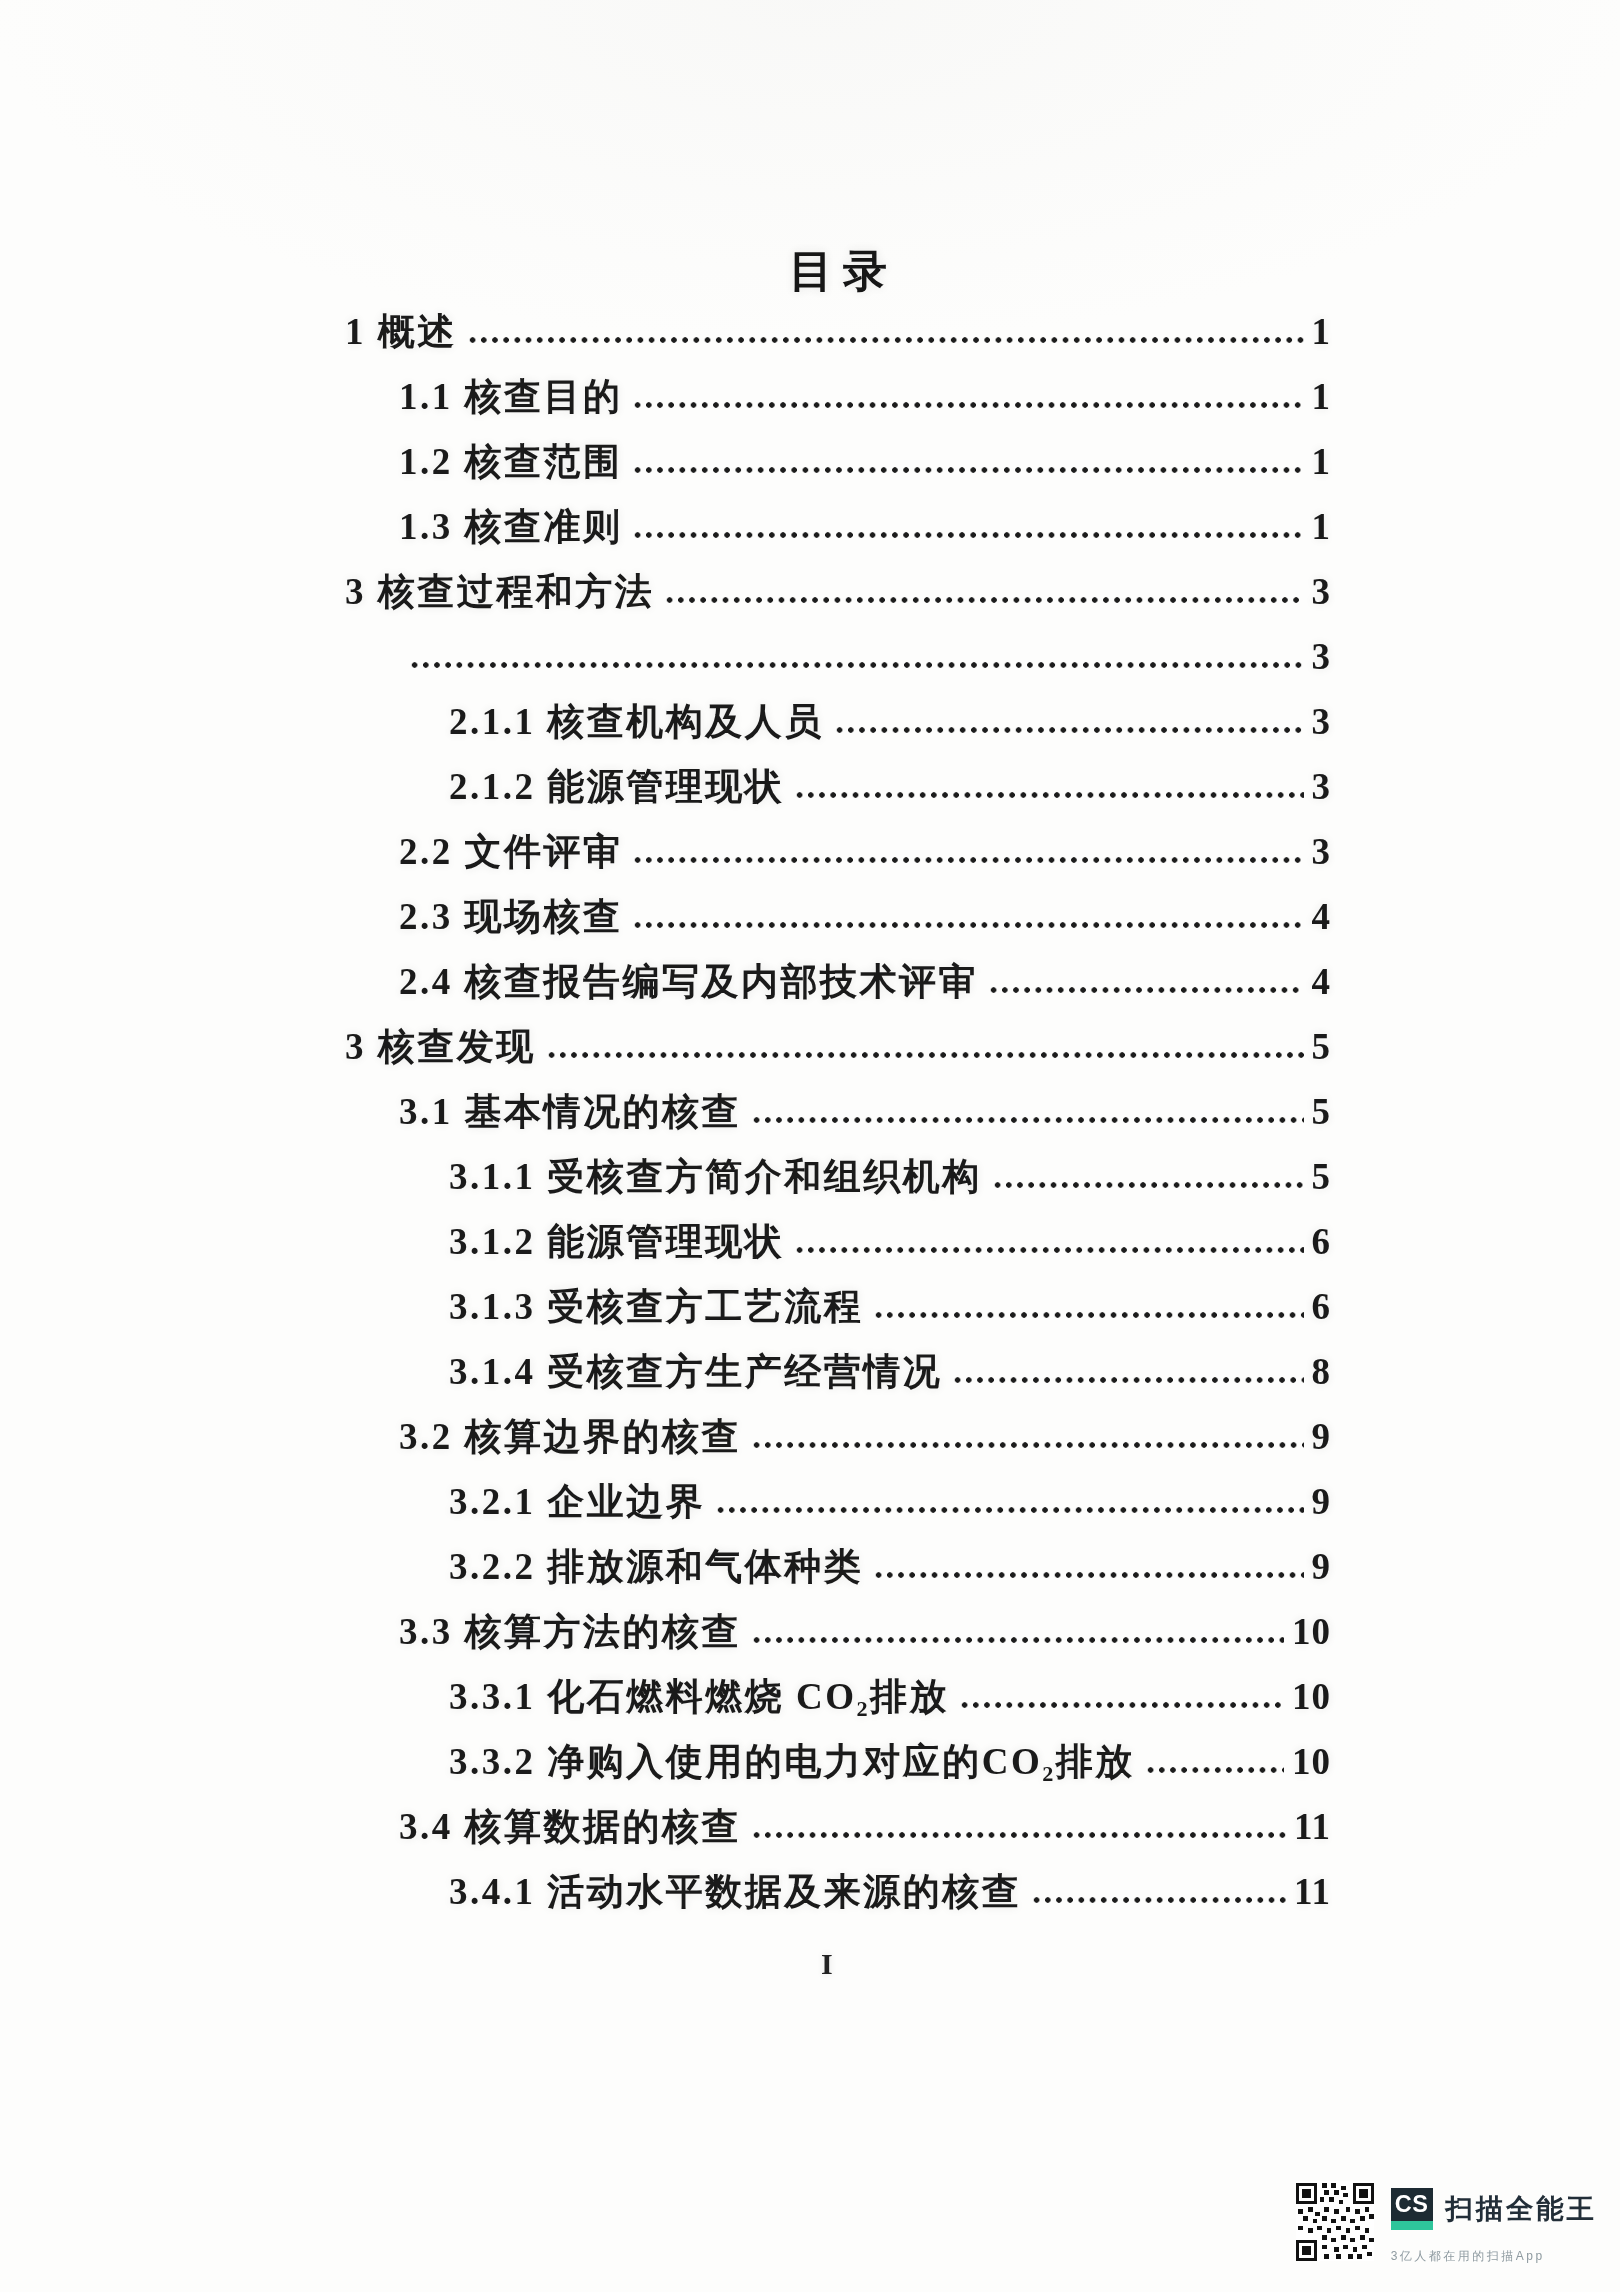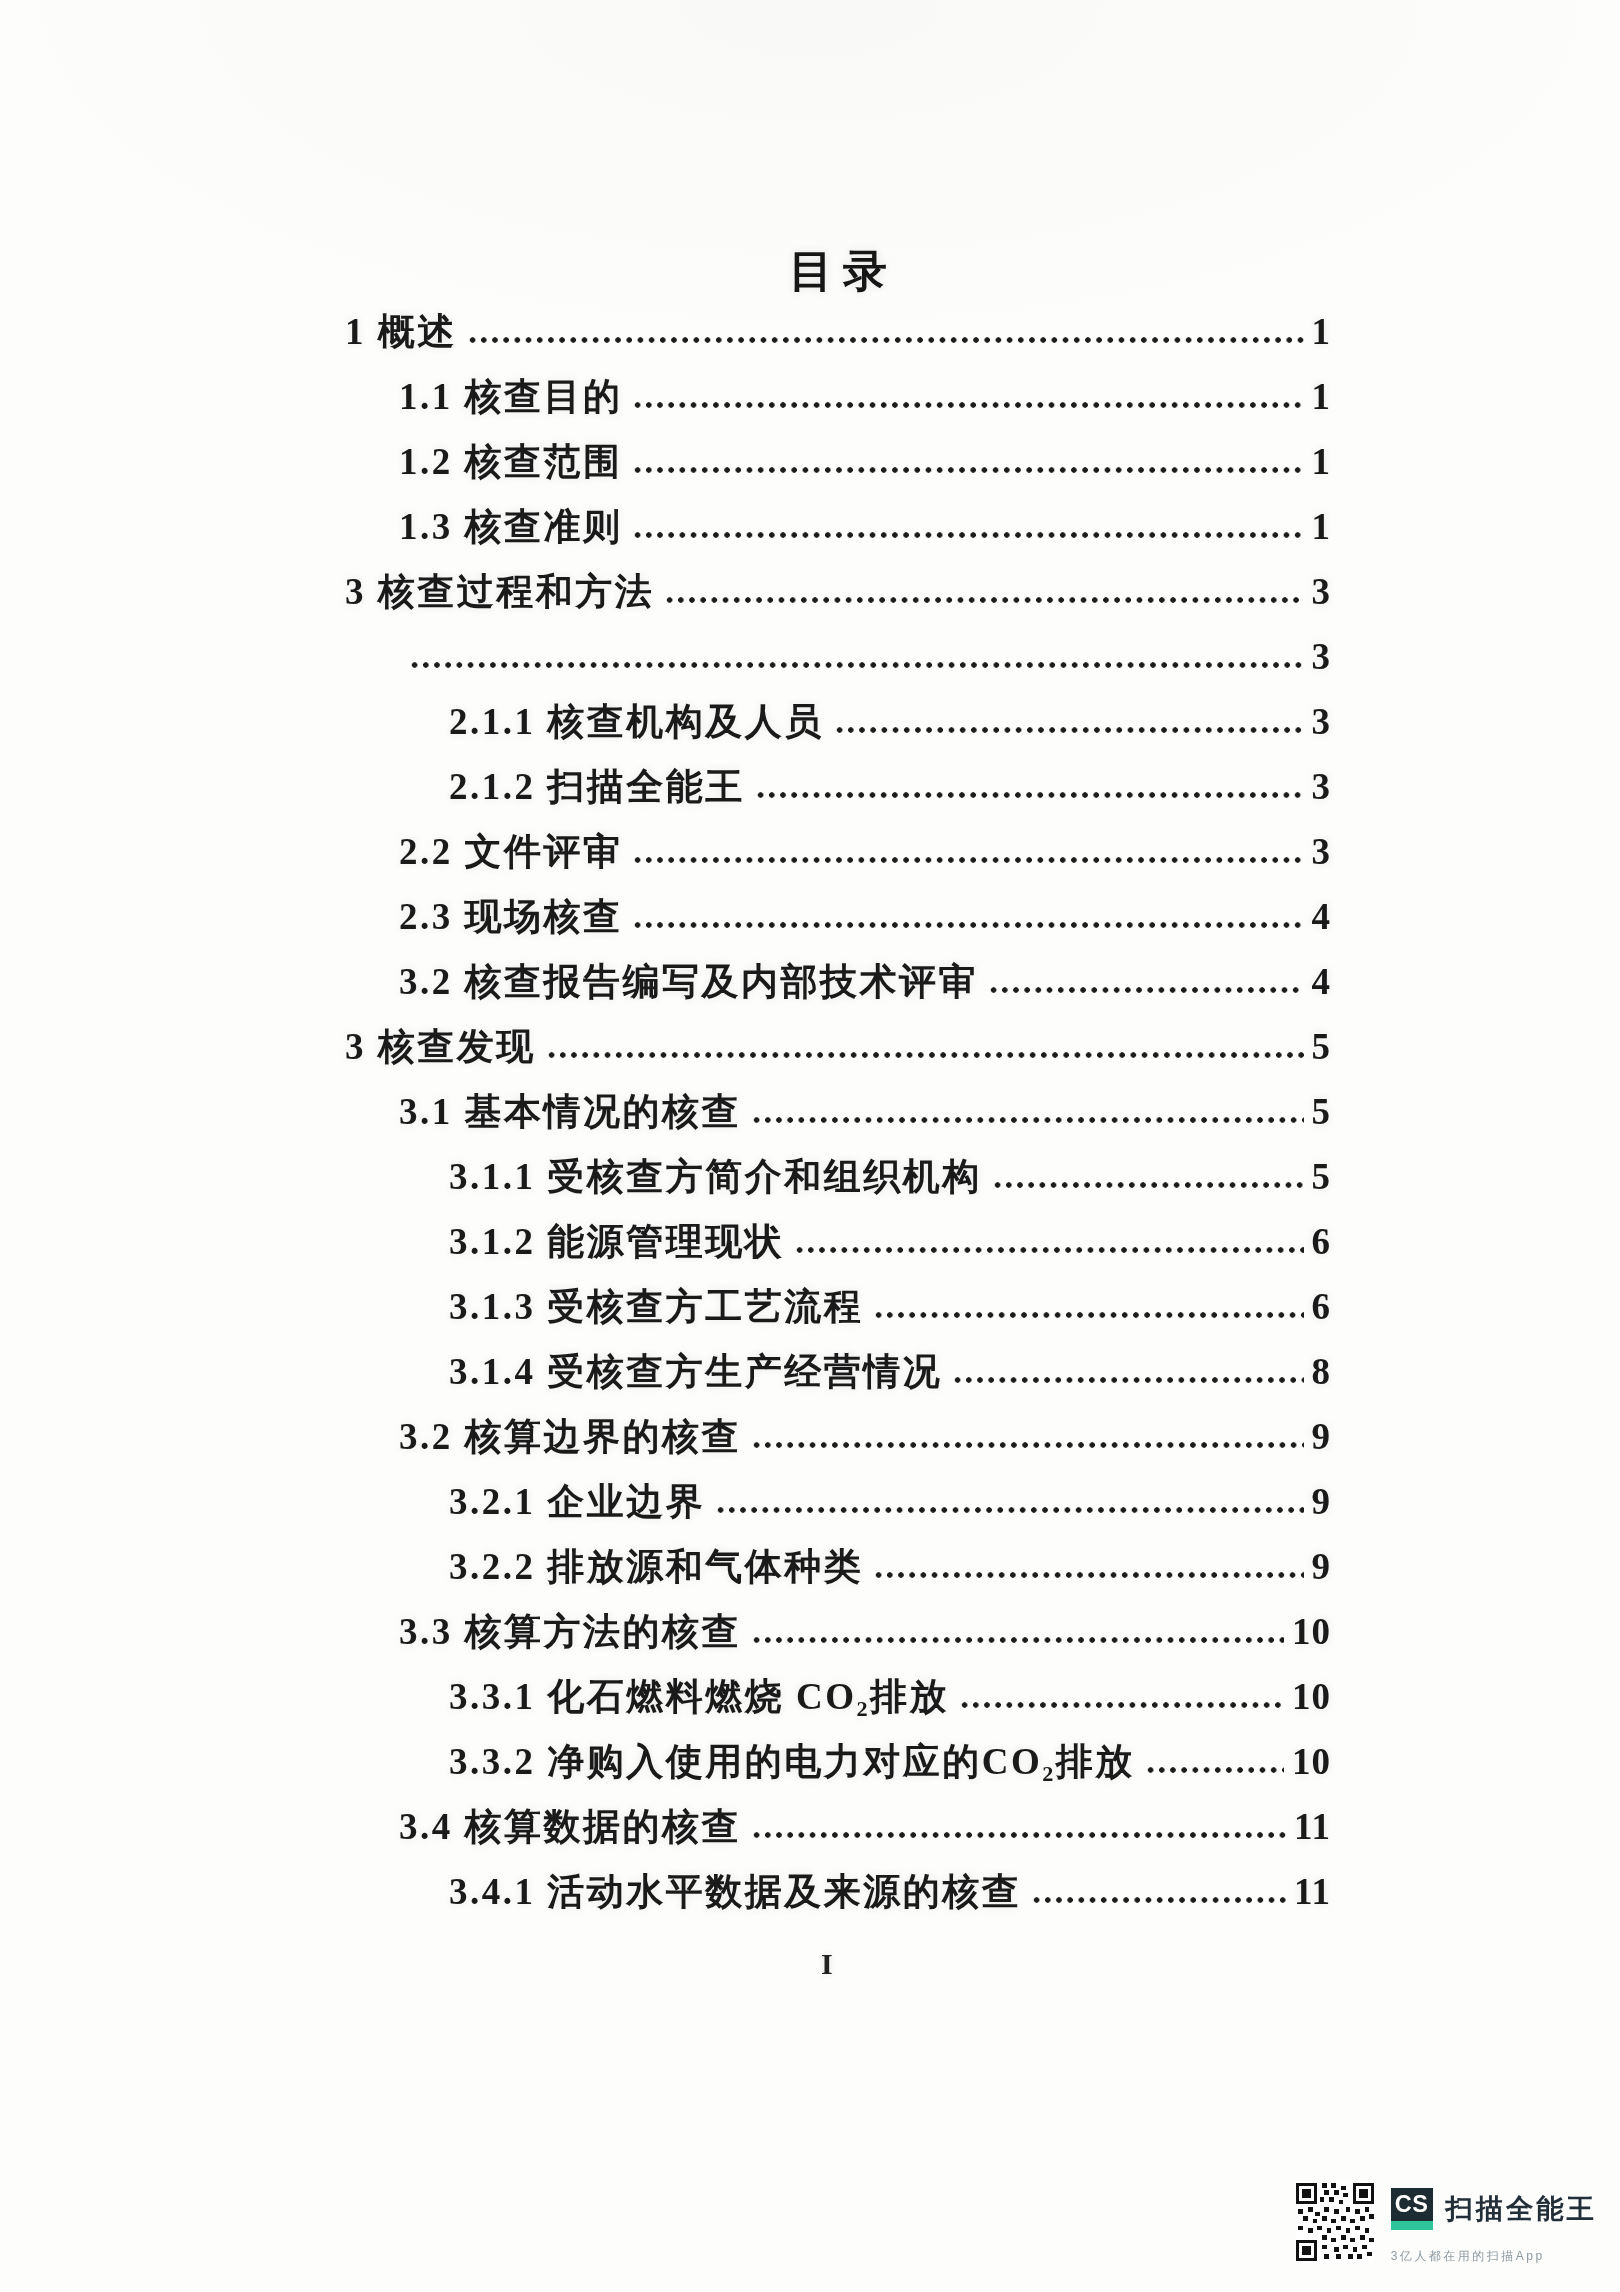--- a/index.html
+++ b/index.html
@@ -142,36 +142,36 @@
         <div class="toc-row lvl2">
     <span class="toc-dots"></span>
     <span class="toc-page">3</span>
   </div>
         <div class="toc-row lvl3">
     <span class="toc-label">2.1.1 核查机构及人员</span>
     <span class="toc-dots"></span>
     <span class="toc-page">3</span>
   </div>
         <div class="toc-row lvl3">
-    <span class="toc-label">2.1.2 扫描全能王</span>
+    <span class="toc-label">2.1.2 能源管理现状</span>
     <span class="toc-dots"></span>
     <span class="toc-page">3</span>
   </div>
         <div class="toc-row lvl2">
     <span class="toc-label">2.2 文件评审</span>
     <span class="toc-dots"></span>
     <span class="toc-page">3</span>
   </div>
         <div class="toc-row lvl2">
     <span class="toc-label">2.3 现场核查</span>
     <span class="toc-dots"></span>
     <span class="toc-page">4</span>
   </div>
         <div class="toc-row lvl2">
-    <span class="toc-label">3.2 核查报告编写及内部技术评审</span>
+    <span class="toc-label">2.4 核查报告编写及内部技术评审</span>
     <span class="toc-dots"></span>
     <span class="toc-page">4</span>
   </div>
         <div class="toc-row lvl1">
     <span class="toc-label">3 核查发现</span>
     <span class="toc-dots"></span>
     <span class="toc-page">5</span>
   </div>
         <div class="toc-row lvl2">
     <span class="toc-label">3.1 基本情况的核查</span>

